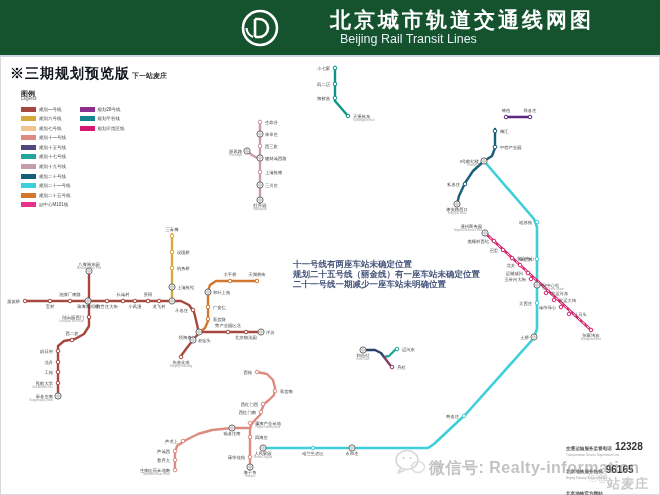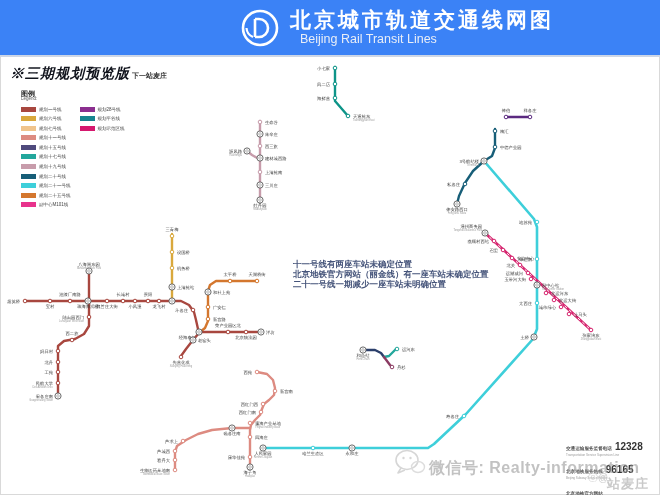--- a/index.html
+++ b/index.html
@@ -1,26 +1,26 @@
 <!DOCTYPE html>
 <html><head>
 <meta charset="utf-8">
 <style>
   html,body{margin:0;padding:0;}
   body{width:660px;height:495px;position:relative;background:#ffffff;overflow:hidden;
        font-family:"Liberation Sans",sans-serif;box-shadow:inset 0 0 0 1px #d9d9d9;}
-  .header{position:absolute;top:0;left:0;width:660px;height:57px;background:#3b82f6;
+  .header{position:absolute;top:0;left:0;width:660px;height:57px;background:#14532d;
           display:flex;align-items:center;padding-left:240px;box-sizing:border-box;
-          border-bottom:2px solid #cdd6e6;}
+          border-bottom:2px solid #cdd6e6;gap:40px;}
   .logo{width:40px;height:40px;flex:0 0 auto;margin-right:10px;}
   .titles{display:flex;flex-direction:column;line-height:1.05;}
   .title{color:#fff;font-size:21px;font-weight:bold;letter-spacing:3px;}
   .subtitle{color:#e9eef7;font-size:12.5px;margin-top:2px;margin-left:10px;}
   .edition{position:absolute;left:10px;top:64px;white-space:nowrap;}
-  .ed-title{font-size:14px;font-weight:bold;color:#10131c;letter-spacing:1px;font-style:italic;}
+  .ed-title{font-size:14px;font-weight:bold;color:#10131c;letter-spacing:1px;}
   .ed-sub{font-size:7px;font-weight:bold;color:#333;margin-left:2px;}
   .legend{position:absolute;left:21px;top:90px;}
   .lg-title{font-size:7px;font-weight:bold;color:#222;line-height:1;}
   .lg-title-en{font-size:4.5px;color:#555;line-height:1;margin-bottom:5px;}
   .lg-cols{display:flex;gap:9px;align-items:flex-start;}
   .lg-item{display:flex;align-items:center;margin-bottom:4.6px;height:5px;}
   .lg-swatch{width:15px;height:5px;flex:0 0 auto;margin-right:3px;}
   .lg-label{font-size:4.5px;color:#444;white-space:nowrap;}
   #map-svg{position:absolute;left:0;top:0;z-index:1;font-family:"Liberation Sans",sans-serif;}
   .notes{position:absolute;left:293px;top:260px;z-index:2;
@@ -365,21 +365,21 @@
         <div class="lg-item">
           <span class="lg-swatch" style="background: rgb(213, 24, 110);"></span>
           <span class="lg-label">规划示范区线</span>
         </div>
       </div>
     </div>
 </div>
 
 <div class="notes" id="notes">
     <div>十一号线有两座车站未确定位置</div>
-    <div>北京地铁官方网站（丽金线）有一座车站未确定位置</div>
+    <div>规划二十五号线（丽金线）有一座车站未确定位置</div>
     <div>二十一号线一期减少一座车站未明确位置</div>
   </div>
 
 <div class="info" id="info">
     <div class="info-row"><span class="info-label">交通运输服务监督电话</span><span class="info-value">12328</span><div class="info-sub">Transportation Service Supervision Line</div></div>
     <div class="info-row"><span class="info-label">北京地铁服务热线</span><span class="info-value">96165</span><div class="info-sub">Beijing Subway Service Hotline</div></div>
     <div class="info-row"><span class="info-label">北京地铁官方网站</span></div>
   </div>
 
 <div class="watermark">

